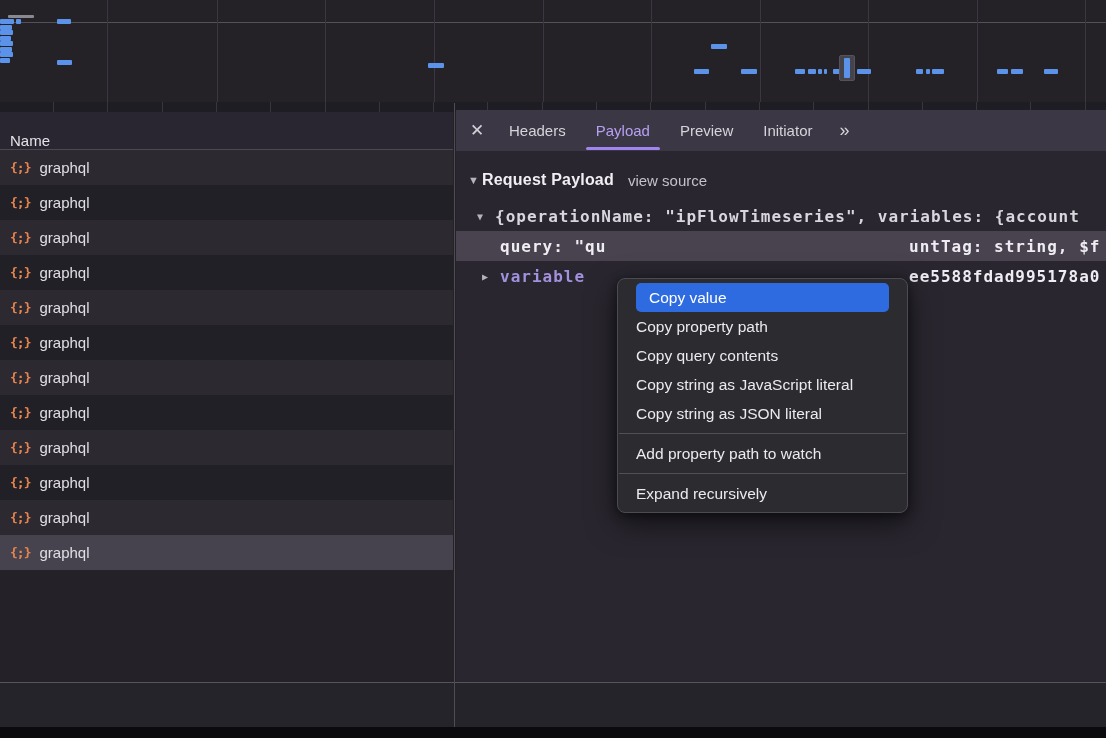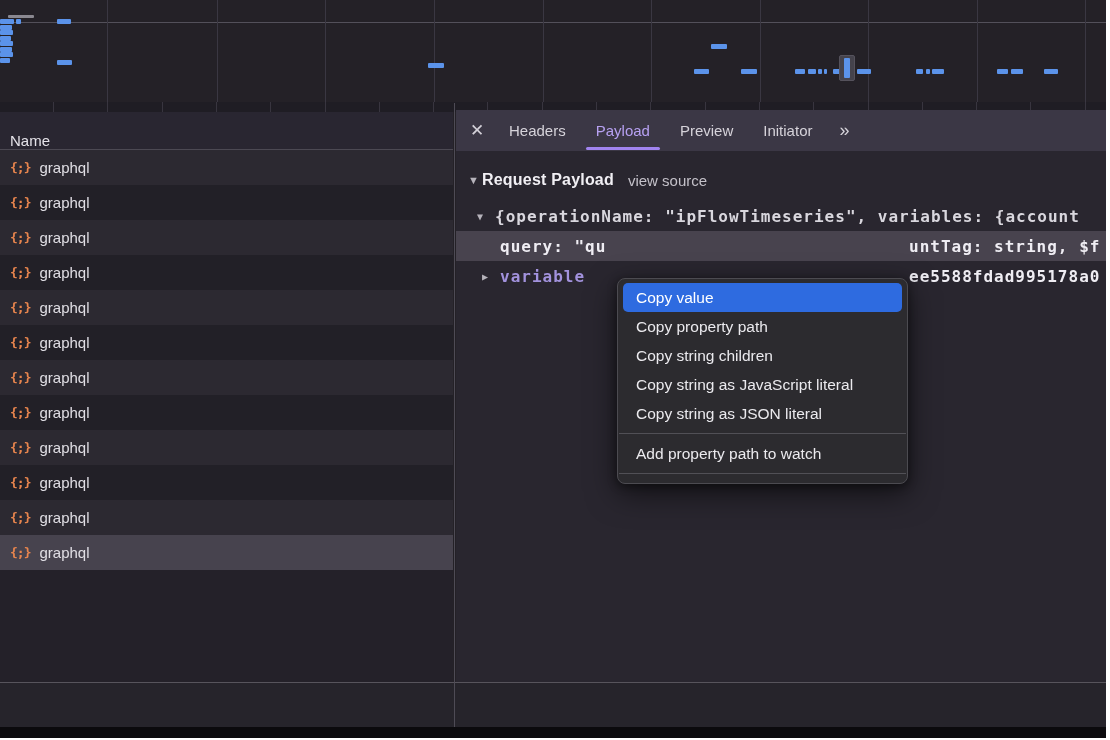--- a/index.html
+++ b/index.html
@@ -64,21 +64,21 @@
   
   .footer-sep{position:absolute;left:0;right:0;top:682px;height:1px;background:#57545c;z-index:4;}
   .footer{position:absolute;left:0;right:0;top:683px;height:44px;background:#26242b;z-index:3;}
   .bottom-bar{position:absolute;left:0;right:0;bottom:0;height:11px;background:#0b0a0d;z-index:6;}
 
   
   .context-menu{position:absolute;left:617px;top:278px;width:291px;z-index:50;
     background:#2c2b2f;border:1px solid #4c4b51;border-radius:8px;padding:4px 0;box-sizing:border-box;
     box-shadow:0 10px 30px rgba(0,0,0,0.55),0 2px 10px rgba(0,0,0,0.45);}
   .menu-item{height:29px;display:flex;align-items:center;padding:0 18px;font-size:15.5px;color:#ebeaee;}
-  .menu-item.highlighted{background:var(--menu-highlight);color:#ffffff;margin:0 5px;
+  .menu-item.highlighted{background:var(--menu-highlight);color:#ffffff;margin:0 18px;
     padding:0 13px;border-radius:5px;}
   .menu-sep{height:1px;background:#515056;margin:5px 1px;}
 </style>
 </head>
 <body>
 
 <div class="screen">
 
   <div class="overview">
     <div class="ov-hline"></div>
@@ -244,21 +244,22 @@
   </div>
 
   <div class="footer-sep"></div>
   <div class="footer"></div>
   <div class="vsep"></div>
   <div class="bottom-bar"></div>
 
   <div class="context-menu" id="context-menu">
       <div class="menu-item highlighted">Copy value</div>
       <div class="menu-item">Copy property path</div>
-      <div class="menu-item">Copy string children</div>
+      <div class="menu-item">Copy query contents</div>
       <div class="menu-item">Copy string as JavaScript literal</div>
       <div class="menu-item">Copy string as JSON literal</div>
       <div class="menu-sep"></div>
       <div class="menu-item">Add property path to watch</div>
       <div class="menu-sep"></div>
+      <div class="menu-item">Expand recursively</div>
     </div>
 
 </div>
 
 </body></html>

